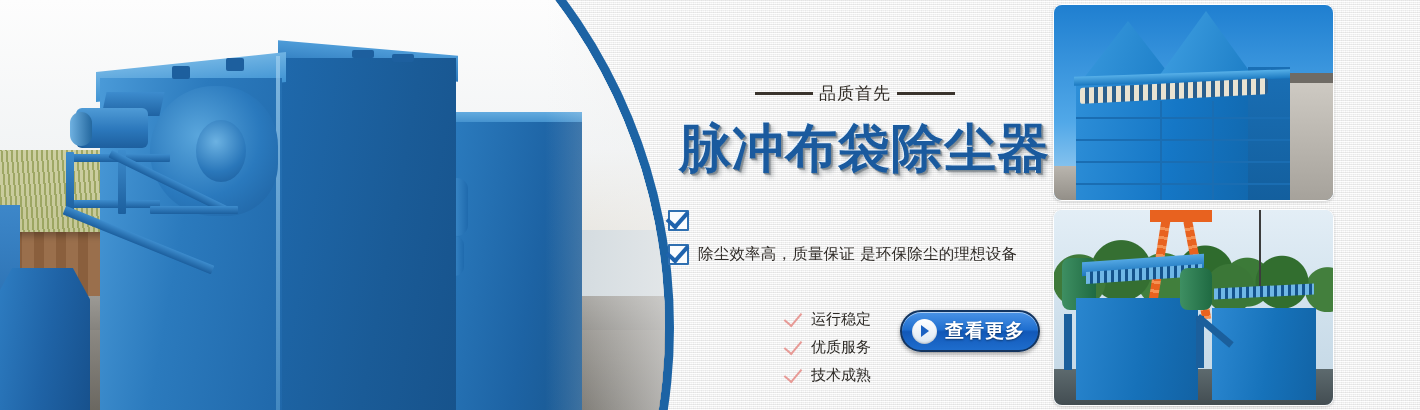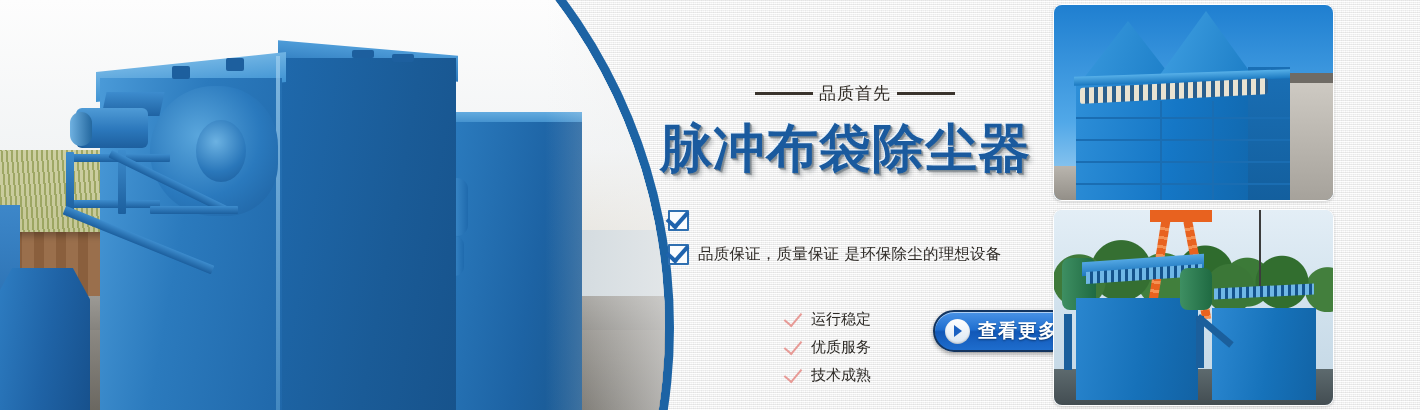--- a/index.html
+++ b/index.html
@@ -97,21 +97,21 @@
     position:absolute;left:0;top:80px;width:390px;height:26px;
     display:flex;align-items:center;justify-content:center;gap:6px;
   }
   .eyebrow .rule{width:58px;height:3px;background:#3a342d;}
   .eyebrow .txt{
     font-size:17px;color:#332e28;letter-spacing:1px;font-weight:400;
     font-family:"DejaVu Sans",sans-serif;
   }
 
   .title{
-    position:absolute;left:0;top:114px;width:390px;text-align:left;
+    position:absolute;left:0;top:114px;width:390px;text-align:right;
     font-family:Liberation Serif, serif;
     font-size:52px;font-weight:700;letter-spacing:1px;color:#1a5a9e;
     text-shadow:
       -1px -1px 0 #eaf3fb,
       1px 1px 0 #7e8a92,
       2px 2px 1px rgba(90,98,105,.55),
       4px 4px 4px rgba(80,88,95,.35);
     white-space:nowrap;
   }
 
@@ -143,21 +143,20 @@
   }
 
   .more-btn{
     position:absolute;left:240px;top:310px;width:140px;height:42px;
     border-radius:21px;
     border:2px solid #14355f;
     background:linear-gradient(180deg,#4a93e6 0%,#1f6fd0 46%,#1258b8 52%,#1e6dcd 100%);
     box-shadow:0 2px 4px rgba(0,0,0,.35), inset 0 1px 0 rgba(255,255,255,.55);
     display:flex;align-items:center;gap:8px;padding-left:10px;box-sizing:border-box;
     cursor:pointer;
-    margin-left:33px;
   }
   .more-btn .arrow-circle{
     width:25px;height:25px;border-radius:50%;flex:0 0 25px;position:relative;
     background:linear-gradient(#ffffff,#dbe7f3);
     box-shadow:inset 0 -1px 2px rgba(0,0,0,.2);
   }
   .more-btn .arrow-circle:after{
     content:"";position:absolute;left:9px;top:6px;
     border-left:8px solid #1a61c2;border-top:6px solid transparent;border-bottom:6px solid transparent;
   }
@@ -298,21 +297,21 @@
     </div>
 
     <div class="title">脉冲布袋除尘器</div>
 
     <div class="checklist">
       <div class="check-row">
         <span class="cbox"></span>
       </div>
       <div class="check-row">
         <span class="cbox"></span>
-        <span class="label">品质保证，质量保证 是环保除尘的理想设备</span>
+        <span class="label">除尘效率高，质量保证 是环保除尘的理想设备</span>
       </div>
     </div>
 
     <div class="benefits">
       <div class="benefit-row">
         <span class="tick"></span>
         <span class="label">运行稳定</span>
       </div>
       <div class="benefit-row">
         <span class="tick"></span>

